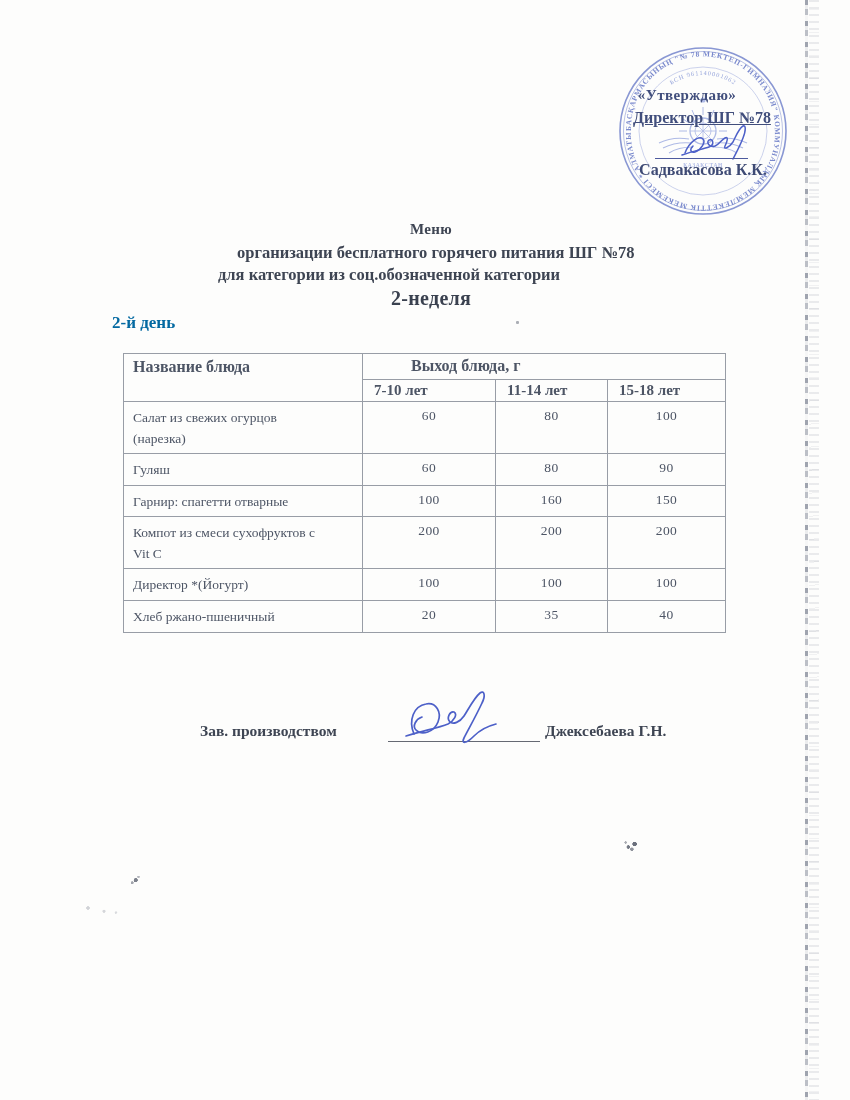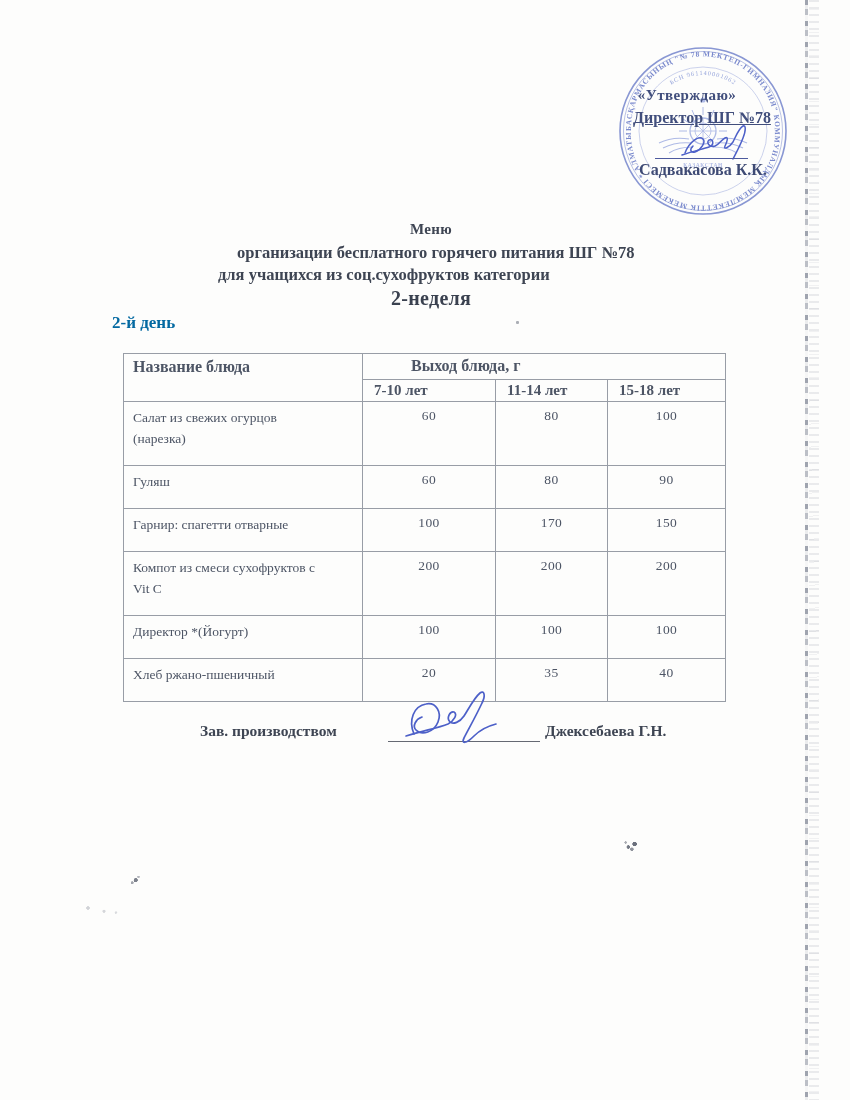--- a/index.html
+++ b/index.html
@@ -50,21 +50,21 @@
     position:absolute;left:123px;top:353px;width:602px;
     border-collapse:collapse;table-layout:fixed;
   }
   table.menu th, table.menu td{
     border:1px solid #989da6;vertical-align:top;
     color:#4d5565;
   }
   th.c1h{font-size:16px;text-align:left;padding:4px 0 0 9px;color:#3a4150;}
   th.grp{font-size:16px;text-align:left;padding:3px 12px 2px 48px;color:#3a4150;font-weight:bold;}
   th.age{font-size:15px;text-align:left;padding:2px 0 0 11px;color:#3a4150;margin-left:36px;}
-  td.dish{font-size:13.5px;padding:5px 6px 16px 9px;line-height:21px;white-space:pre-line;}
+  td.dish{font-size:13.5px;padding:5px 6px 4px 9px;line-height:21px;white-space:pre-line;}
   td.val{font-size:13.5px;text-align:center;padding-top:6px;letter-spacing:.4px;color:#555d6b;}
   thead tr:nth-child(1){height:26px;}
   thead tr:nth-child(2){height:22px;}
   tbody tr:nth-child(1){height:50px;}
   tbody tr:nth-child(2){height:32px;}
   tbody tr:nth-child(3){height:31px;}
   tbody tr:nth-child(4){height:51px;}
   tbody tr:nth-child(5){height:32px;}
   tbody tr:nth-child(6){height:32px;}
 
@@ -151,21 +151,21 @@
   <div class="appr appr2">Директор ШГ №78</div>
   <svg class="appr-sig" viewBox="0 0 78 42">
     <path class="sig-path" stroke-width="1.5" d="M7,31 C11,20 21,13 25,17 C28,20 23,28 17,30 C13,31 11,28 15,24"></path>
     <path class="sig-path" stroke-width="1.5" d="M4,33 C16,29 25,27 31,25 C37,23 35,16 31,18 C28,20 31,26 37,24 C42,22 43,18 47,16 C51,14 49,20 47,24 C45,28 51,26 55,20 C58,14 61,6 65,4 C68,3 68,8 65,16 C62,24 57,33 55,37"></path>
   </svg>
   <div class="appr-line"></div>
   <div class="appr appr3">Садвакасова К.К.</div>
 
   <div class="ttl ttl1">Меню</div>
   <div class="ttl ttl2">организации бесплатного горячего питания ШГ №78</div>
-  <div class="ttl ttl3">для учащихся из соц.сухофруктов категории</div>
+  <div class="ttl ttl3">для категории из соц.обозначенной категории</div>
   <div class="ttl week">2-неделя</div>
   <div class="ttl day">2-й день</div>
 
   <table class="menu">
     <colgroup>
       <col style="width:239px">
         <col style="width:133px">
         <col style="width:112px">
         <col style="width:118px">
     </colgroup>
@@ -190,21 +190,21 @@
       </tr>
       <tr>
         <td class="dish">Гуляш</td>
         <td class="val">60</td>
         <td class="val">80</td>
         <td class="val">90</td>
       </tr>
       <tr>
         <td class="dish">Гарнир: спагетти отварные</td>
         <td class="val">100</td>
-        <td class="val">170</td>
+        <td class="val">160</td>
         <td class="val">150</td>
       </tr>
       <tr>
         <td class="dish">Компот из смеси сухофруктов с
 Vit C</td>
         <td class="val">200</td>
         <td class="val">200</td>
         <td class="val">200</td>
       </tr>
       <tr>

